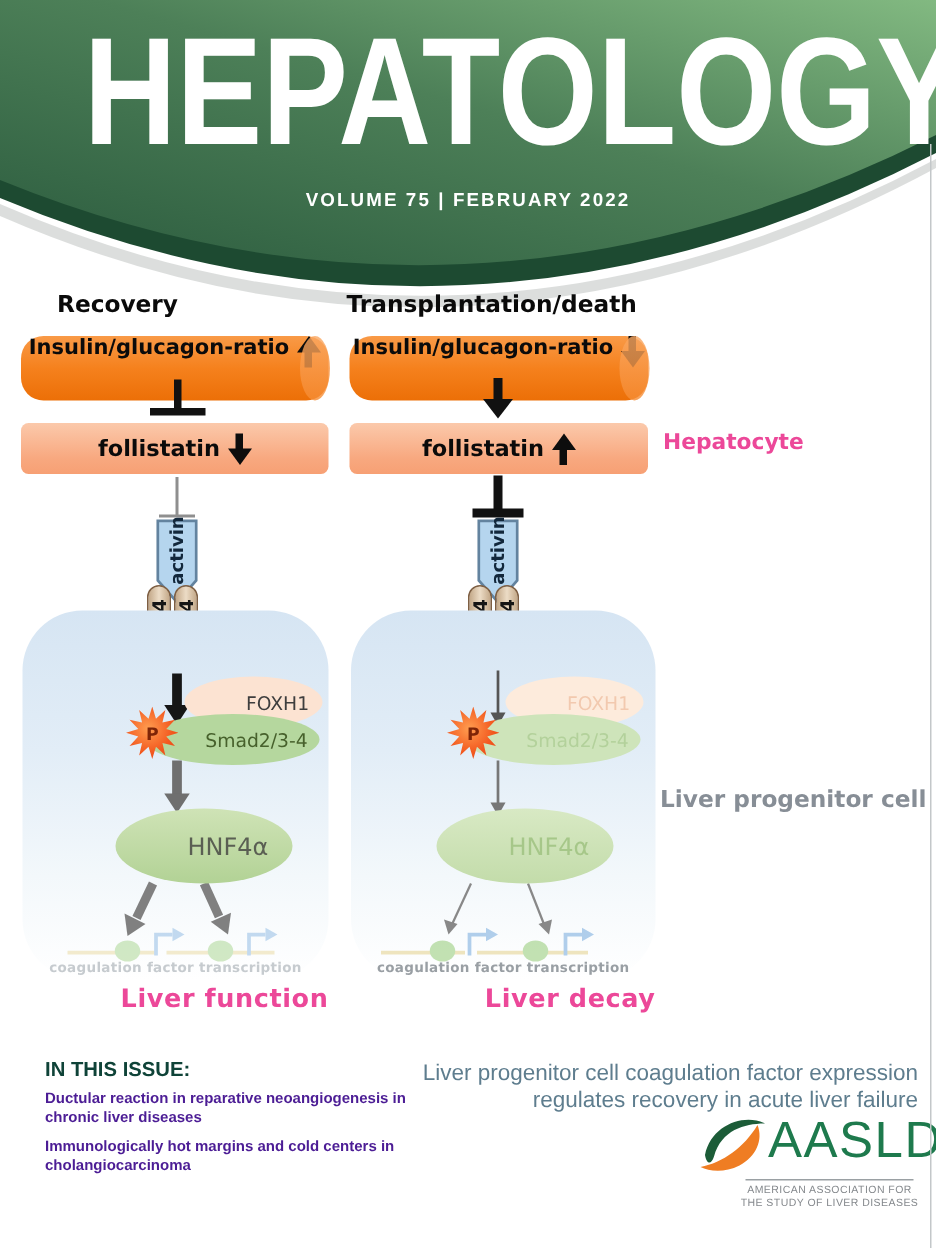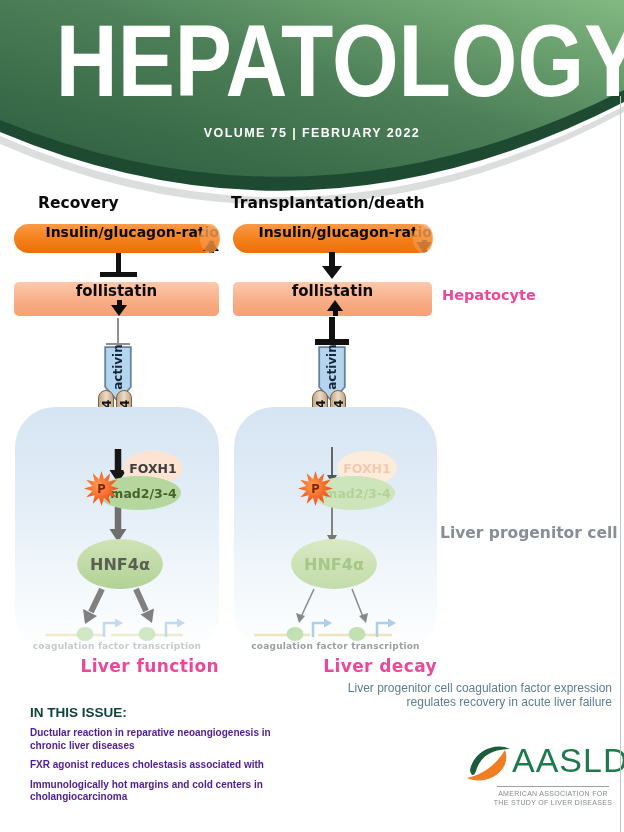--- a/index.html
+++ b/index.html
@@ -14,32 +14,32 @@
   .mast-issue{position:absolute;left:0;top:126px;width:100%;text-align:center;color:#ffffff;
         font-weight:bold;font-size:12.5px;letter-spacing:1.4px;font-family:"Liberation Sans",sans-serif;}
 
   
   .col-heading{position:absolute;text-align:left;font-family:"DejaVu Sans",sans-serif;
         font-weight:bold;font-size:15.5px;color:#0a0a0a;}
   .h-left{left:38px;top:194px;width:160px;}
   .h-right{left:231px;top:194px;width:202px;}
 
   
-  .cyl{position:absolute;height:29px;border-radius:15px;display:flex;align-items:flex-end;justify-content:center;
+  .cyl{position:absolute;height:43px;border-radius:15px;display:flex;align-items:flex-start;justify-content:center;
        background:linear-gradient(180deg,#f99a47 0%,#f5811d 50%,#ec6f07 100%);
-       font-family:"DejaVu Sans",sans-serif;font-weight:bold;font-size:14px;color:#0b0b0b;flex-direction:column;}
+       font-family:"DejaVu Sans",sans-serif;font-weight:bold;font-size:14px;color:#0b0b0b;}
   .cyl::after{content:"";position:absolute;right:-1px;top:0;height:100%;width:20px;border-radius:50%;
        background:linear-gradient(180deg,#faa761,#f68c33);opacity:.8;}
   .cyl-l{left:14px;top:224px;width:205px;}
   .cyl-r{left:233px;top:224px;width:199px;}
 
   
   .foll{position:absolute;height:34px;border-radius:5px;display:flex;align-items:center;justify-content:center;
        background:linear-gradient(180deg,#fbc9ab 0%,#f8a87f 70%,#f7a074 100%);
-       font-family:"DejaVu Sans",sans-serif;font-weight:bold;font-size:15px;color:#0b0b0b;flex-direction:column;}
+       font-family:"DejaVu Sans",sans-serif;font-weight:bold;font-size:15px;color:#0b0b0b;}
   .foll-l{left:14px;top:282px;width:205px;}
   .foll-r{left:233px;top:282px;width:199px;}
 
   
   .ar{display:inline-block;position:relative;width:16px;height:21px;margin-left:5px;}
   .ar-up::before{content:"";position:absolute;left:5.5px;bottom:0;width:5px;height:12px;background:#0d0d0d;}
   .ar-up::after{content:"";position:absolute;left:0;top:0;width:0;height:0;
        border-left:8px solid transparent;border-right:8px solid transparent;border-bottom:11px solid #0d0d0d;}
   .ar-down::before{content:"";position:absolute;left:5.5px;top:0;width:5px;height:12px;background:#0d0d0d;}
   .ar-down::after{content:"";position:absolute;left:0;bottom:0;width:0;height:0;
@@ -75,21 +75,21 @@
 
   
   .cell{position:absolute;top:407px;height:246px;border-radius:40px;
        background:linear-gradient(180deg,#d6e5f3 0%,#e2edf7 38%,#f3f8fb 72%,#ffffff 100%);}
   .cell-l{left:15px;width:204px;}
   .cell-r{left:234px;width:203px;}
   .cellsvg{position:absolute;left:0;top:0;}
 
   
   .oval{position:absolute;border-radius:50%;display:flex;align-items:center;justify-content:center;
-       font-family:"DejaVu Sans",sans-serif;font-weight:bold;}
+       font-family:"DejaVu Sans",sans-serif;font-weight:normal;padding-left:32px;}
   .foxh1-l{left:123px;top:451px;width:60px;height:34px;background:#fce3d2;color:#3e3e3e;font-size:12.5px;}
   .foxh1-r{left:337px;top:451px;width:60px;height:34px;background:#fdebdc;color:#f2c9af;font-size:12.5px;}
   .smad-l{left:97px;top:476px;width:84px;height:34px;background:#b5d79e;color:#47612c;font-size:12.5px;}
   .smad-r{left:311px;top:476px;width:84px;height:34px;background:#cee4ba;color:#b3d19b;font-size:12.5px;}
   .hnf4-l{left:77px;top:539px;width:86px;height:50px;background:linear-gradient(180deg,#cfe3b6,#b2d295);
        color:#5a5f53;font-size:16px;}
   .hnf4-r{left:291px;top:539px;width:86px;height:50px;background:linear-gradient(180deg,#d8e9c4,#c3dcaa);
        color:#a6c789;font-size:16px;}
   .star{position:absolute;width:35px;height:35px;display:flex;align-items:center;justify-content:center;
        font-family:"DejaVu Sans",sans-serif;font-weight:bold;font-size:11.5px;color:#7e2407;z-index:5;
@@ -110,22 +110,22 @@
   .outcome-l{left:15px;width:204px;}
   .outcome-r{left:234px;width:203px;}
 
   
   .hepatocyte{position:absolute;left:442px;top:287px;font-family:"DejaVu Sans",sans-serif;
        font-weight:bold;font-size:14.5px;color:#ec4899;}
   .progenitor{position:absolute;left:440px;top:524px;font-family:"DejaVu Sans",sans-serif;
        font-weight:bold;font-size:15.5px;color:#878e96;}
 
   
-  .caption{position:absolute;left:240px;top:681px;width:372px;text-align:right;
-       font-size:12px;color:#5e7d8e;line-height:1.2;}
+  .caption{position:absolute;left:240px;top:707px;width:372px;text-align:right;
+       font-size:15px;color:#5e7d8e;line-height:1.2;}
   .iti{position:absolute;left:30px;top:705px;width:320px;}
   .iti-head{font-weight:bold;font-size:13.5px;color:#0f4338;margin-bottom:7px;}
   .iti-item{font-size:10px;color:#4c1d95;line-height:1.25;margin-bottom:7px;font-weight:bold;}
   .logo-icon{position:absolute;left:464px;top:740px;}
   .logo-word{position:absolute;left:512px;top:741px;font-size:34px;color:#1e7a4d;letter-spacing:1px;
        font-family:"Liberation Sans",sans-serif;}
   .logo-line{position:absolute;left:497px;top:786px;width:112px;height:1px;background:#9aa0a3;}
   .logo-tag{position:absolute;left:483px;top:789px;width:140px;font-size:7px;color:#85898d;
        text-align:center;line-height:1.35;letter-spacing:.3px;}
   .page-edge{position:absolute;right:3px;top:96px;bottom:0;width:1px;background:#c3c7c9;}
@@ -294,21 +294,20 @@
     <div>regulates recovery in acute liver failure</div>
   </div>
 
   <div class="iti">
     <div class="iti-head">IN THIS ISSUE:</div>
     <div class="iti-item">
       <div>Ductular reaction in reparative neoangiogenesis in</div>
       <div>chronic liver diseases</div>
     </div>
     <div class="iti-item">
-      <div>FXR agonist reduces cholestasis associated with</div>
     </div>
     <div class="iti-item">
       <div>Immunologically hot margins and cold centers in</div>
       <div>cholangiocarcinoma</div>
     </div>
   </div>
 
   <svg class="logo-icon" width="48" height="44">
     <path d="M6,30 C10,10 32,2 46,9 C33,9 17,13 12,31 C10,37 7,36 6,30 Z" fill="#1c5c38"></path>
     <path d="M3,38 C18,35 32,25 41,10 C45,20 40,31 29,37 C19,42 9,41 3,38 Z" fill="#ef7d23"></path>

